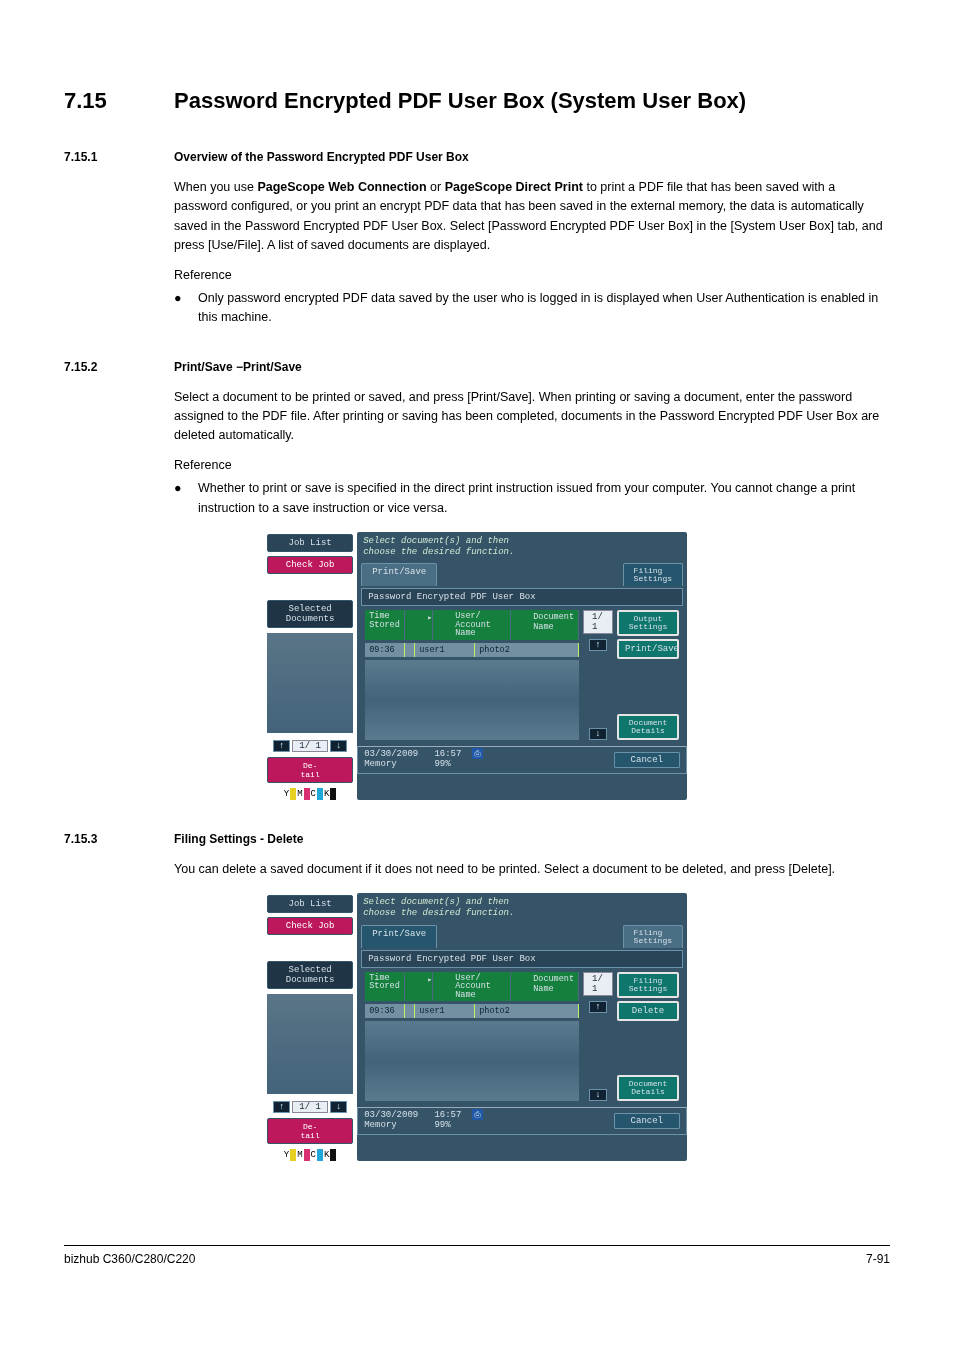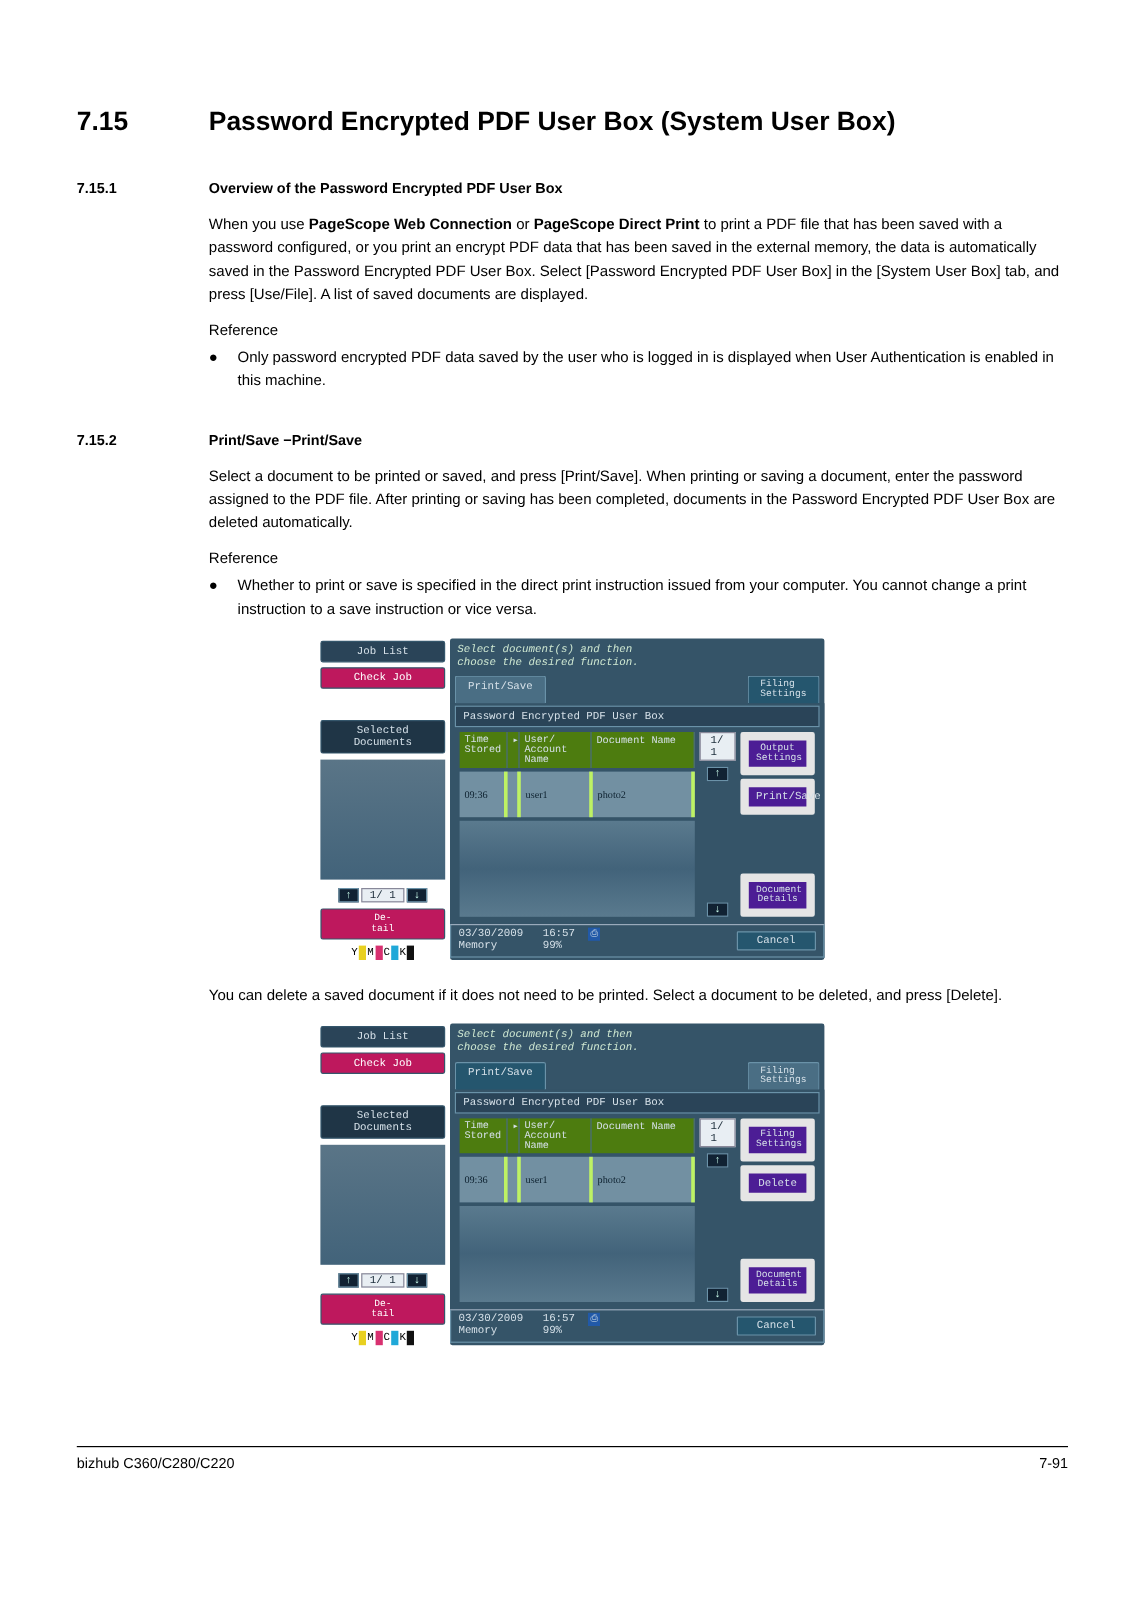--- a/index.html
+++ b/index.html
@@ -28,25 +28,25 @@
     .ltab.sel { background:#1f3546; }
     .screenshot .right { flex:1; background:#355468; margin-left:4px; border-radius:2px; }
     .instr { padding:4px 6px; color:#cfe8d2; font-size:9px; line-height:1.2;font-style:italic; }
     .tabs { display:flex; gap:1px; padding:2px 4px 0 4px; }
     .tabs .tabb { background:#25566e; padding:3px 10px; border:1px solid #6a92a8; border-bottom:none; border-radius:2px 2px 0 0; }
     .tabs .tab-sp { flex:1; }
     .panel { background:#355468; padding:2px 4px; }
     .panel-title { padding:3px 6px; color:#d5e0e8; background:#2a4458; border:1px solid #6a92a8; font-size:9px; }
     .table-area { display:flex; gap:4px; padding:4px 4px; }
     .tcol { display:flex; flex-direction:column; gap:3px; }
-    .thead { display:flex; background:#4d7c0f; font-size:8.5px; }
+    .thead { display:flex; background:#15803d; font-size:8.5px;gap:18px; }
     .thead div { padding:2px 4px; border-right:1px solid #4a6c80; }
     .trow { display:flex; background:#7290a2; color:#0e2230; font-size:8.5px; }
-    .trow div { padding:14px 4px; border-right:3px solid #bef264;font-family:Liberation Serif, serif; }
-    .sidebtn { background:#4c1d95; border:7px solid #e5e5e5; padding:3px 6px; text-align:center; border-radius:2px; }
+    .trow div { padding:2px 4px; border-right:1px solid #bef264; }
+    .sidebtn { background:#0f766e; border:2px solid #e5e5e5; padding:3px 6px; text-align:center; border-radius:2px; }
     .paging { background:#e8eef3; color:#1a2b38; padding:1px 8px; font-size:9px; border:1px solid #889; }
     .empty { flex:1; background:linear-gradient(#5a7a8e,#42637a,#5a7a8e); min-height:80px; }
     .bottombar { display:flex; align-items:center; gap:6px; border:1px solid #6a92a8; border-top:1px solid #9ab; padding:3px 6px; background:#355468; }
     .cancel { background:#25566e; border:1px solid #6a92a8; padding:2px 16px; border-radius:1px; }
     .lbottom { display:flex; flex-direction:column; gap:3px; margin-top:4px; }
     .lbottom .navrow { display:flex; gap:2px; justify-content:center; }
     .arrow { background:#123; border:1px solid #6b92a8; color:#cfe; padding:0 5px; font-size:9px; }
     .cym { display:flex; gap:1px; justify-content:center; font-size:9px; color:#000; }
     .cym span { display:flex; align-items:center; }
     .cym .bar { width:6px; height:12px; margin-left:1px; }
@@ -183,20 +183,24 @@
             <div><span>03/30/2009</span>&nbsp;&nbsp;&nbsp;<span>16:57</span>&nbsp;&nbsp;<span style="background:#2159a8; font-size:8px; padding:1px 2px">⎙</span></div>
             <div><span>Memory</span>&nbsp;&nbsp;&nbsp;&nbsp;&nbsp;&nbsp;&nbsp;<span>99%</span></div>
           </div>
           <div style="flex:1"></div>
           <div class="cancel">Cancel</div>
         </div>
       </div>
     </div>
   </div>
 
+  <h2 class="sub">
+    <span class="num">7.15.3</span>
+    <span>Filing Settings - Delete</span>
+  </h2>
   <div class="body-block">
     <p>You can delete a saved document if it does not need to be printed. Select a document to be deleted, and press [Delete].</p>
   </div>
 
   <div class="screenshot">
     <div class="top">
       <div class="left">
         <div class="ltab dark">Job List</div>
         <div class="ltab green">Check Job</div>
         <div style="height:22px"></div>

